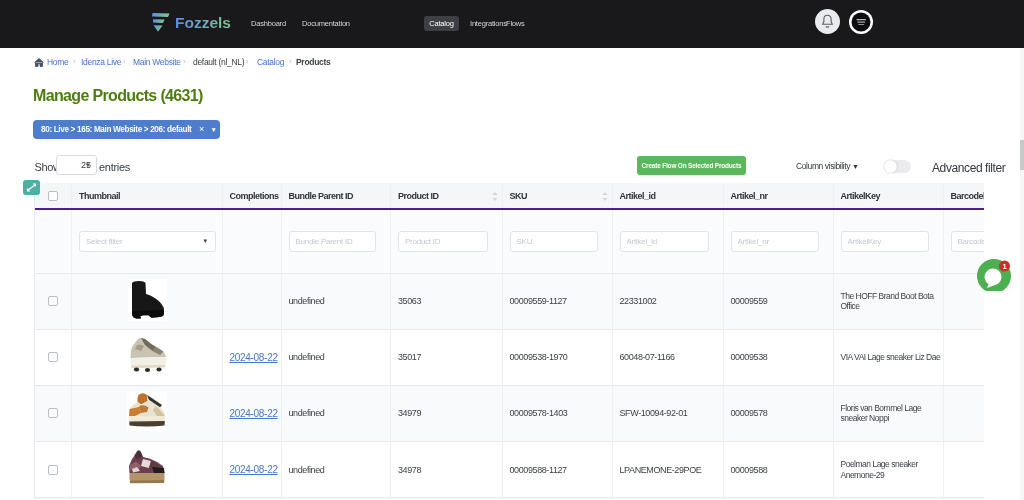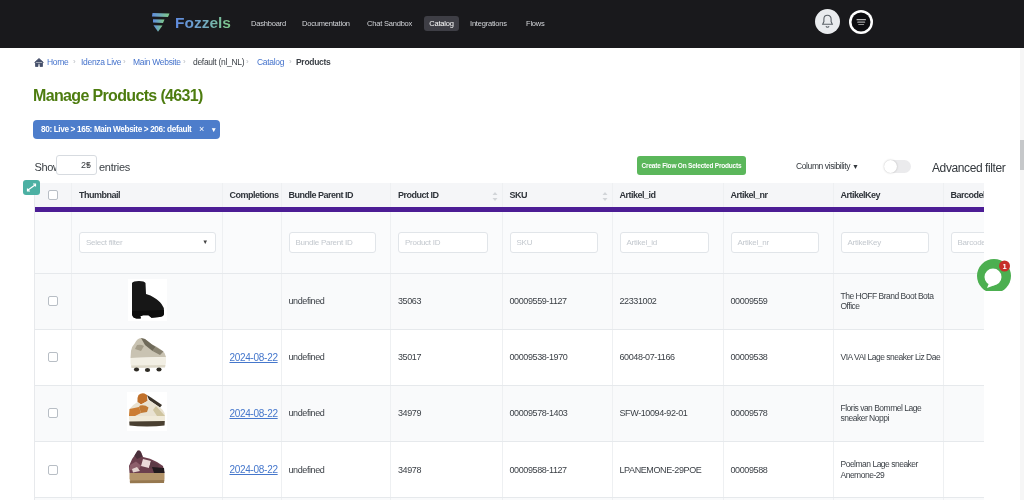--- a/index.html
+++ b/index.html
@@ -49,21 +49,21 @@
   #expbtn { position:absolute; left:23px; top:180px; width:17px; height:15px; background:#4cb0a3;
     border-radius:3px; z-index:5; }
 
   
   #twrap { position:absolute; left:34px; top:183px; width:950px; height:317px; overflow:hidden;
     border-left:1px solid #e7e9ec; }
   table { border-collapse:collapse; table-layout:fixed; width:1016px; }
   th, td { border-right:1px solid #eef0f2; border-bottom:1px solid #e6e9ec; padding:0 0 0 7px;
     text-align:left; vertical-align:middle; overflow:hidden; }
   thead th { height:26px; background:#f5f6f8; font-size:9px; color:#2f343a; font-weight:bold; letter-spacing:-0.5px;
-    border-bottom:5px solid #4c1d95; position:relative; }
+    border-bottom:2px solid #4c1d95; position:relative; }
   tr.filter td { height:64px; background:#fafbfc; }
   tbody td { height:56.2px; font-size:9px; color:#3a3f45; letter-spacing:-0.4px; }
   tr.odd td { background:#f9fafb; }
   tr.even td { background:#ffffff; }
   .fin { width:calc(100% - 14px); height:21px; border:1px solid #e1e5e9; border-radius:3px;
     background:#fff; font-size:8px; color:#c3c8ce; line-height:19px; padding-left:6px; letter-spacing:-0.25px; }
   .datelink { color:#4577cc; font-size:10px; letter-spacing:-0.3px;text-decoration:underline; }
   .akey { line-height:10.5px; font-size:8.5px; letter-spacing:-0.5px; white-space:nowrap; }
   .cb { width:10px; height:10px; border:1px solid #b8bec5; border-radius:2px; background:#fff;
     margin:0 auto; }
@@ -89,24 +89,23 @@
       </defs>
     <path d="M1.5 1 L18.5 1.6 L17 5 L1 4.4 Z" fill="url(#lg1)"></path>
     <path d="M2 7.2 L13.5 7.6 L12 11 L2 10.6 Z" fill="url(#lg1)"></path>
     <path d="M2.5 13.2 L11.5 13.5 L7 19.8 Z" fill="url(#lg1)"></path>
   </svg>
   <div class="abs" style="left:175px; top:0; height:48px; line-height:46px; font-size:15.5px; font-weight:bold;
     background:linear-gradient(90deg,#5f8be0,#6fa3c8 45%,#7fcb87); -webkit-background-clip:text;
     background-clip:text; color:transparent;">Fozzels</div>
   <div class="nav" style="left:251px;">Dashboard</div>
   <div class="nav" style="left:302px;text-align:right;">Documentation</div>
-  <div class="nav" style="left:367px;">Chat Sandbox</div>
   <div id="catbox">Catalog</div>
   <div class="nav" style="left:470px;">Integrations</div>
-  <div class="nav" style="left:526px;">Flows</div>
+  <div class="nav" style="left:506px;">Flows</div>
   <div id="bellbtn">
     <svg width="25" height="25" viewBox="0 0 25 25">
       <path d="M12.5 6.2 c-2.3 0 -3.6 1.7 -3.6 3.8 v2.6 l-1.2 2.6 h9.6 l-1.2 -2.6 v-2.6 c0 -2.1 -1.3 -3.8 -3.6 -3.8 z" fill="none" stroke="#5a6067" stroke-width="1.1"></path>
       <path d="M11 17.2 a1.6 1.6 0 0 0 3 0" fill="none" stroke="#5a6067" stroke-width="1.1"></path>
     </svg>
   </div>
   <div id="avatar"><svg width="24" height="24" viewBox="0 0 24 24">
     <circle cx="12" cy="12" r="9.5" fill="#0d0d10"></circle>
     <rect x="7.5" y="9" width="9.5" height="1.3" rx="0.6" fill="#c9c9c9" opacity="0.9"></rect>
     <rect x="8.2" y="11.6" width="8" height="1.2" rx="0.6" fill="#bfbfbf" opacity="0.85"></rect>

